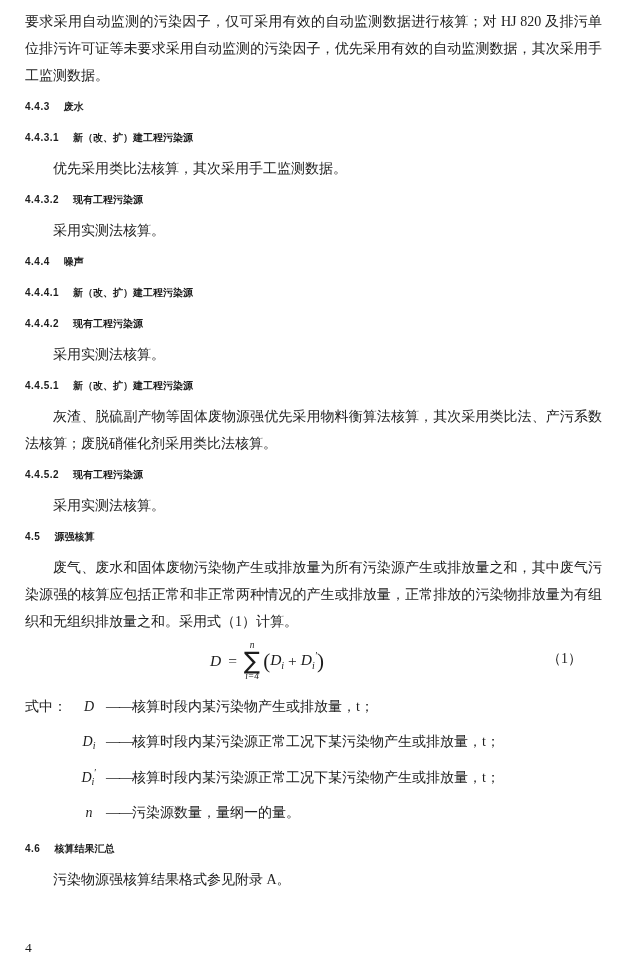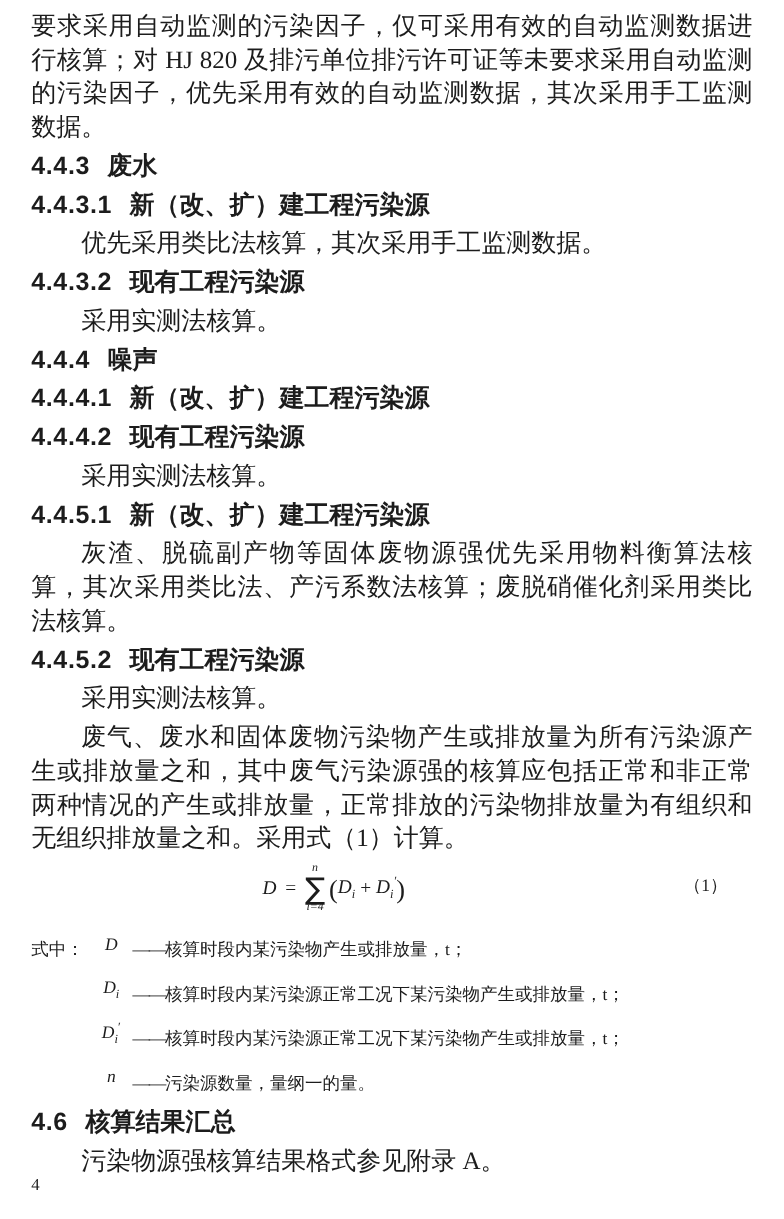--- a/index.html
+++ b/index.html
@@ -9,28 +9,28 @@
     height: 975px;
     box-sizing: border-box;
     background: #ffffff;
     padding: 4px 25px 0 25px;
     font-family: "Liberation Serif", "DejaVu Serif", serif;
     color: #1c1c1c;
     overflow: hidden;
   }
   .para {
     margin: 4px 0 0 0;
-    font-size: 20px;
+    font-size: 14px;
     line-height: 27px;
     text-align: justify;
   }
   .para.indent { text-indent: 2em; }
   .heading {
     margin: 4px 0 0 0;
-    font-size: 20px;
+    font-size: 10px;
     line-height: 27px;
     font-weight: bold;
     font-family: "Liberation Sans", "DejaVu Sans", sans-serif;
     display: flex;
     align-items: flex-start;
   }
   .heading .hnum { margin-right: 14px; letter-spacing: 0.5px; }
   
   .formula-row { position: relative; margin-top: 2px; height: 48px; }
   .formula {
@@ -43,21 +43,21 @@
   .sigma { display: inline-flex; flex-direction: column; align-items: center; line-height: 1; margin-right: 3px; }
   .sigma .lim { font-size: 9.5px; font-style: italic; line-height: 1.1; }
   .sigma .op { font-size: 24px; line-height: 0.85; font-family: "DejaVu Sans", sans-serif; font-style: normal; }
   .big-paren { font-size: 21px; font-weight: 400; line-height: 1; }
   .formula sub { font-size: 10px; font-style: italic; }
   .formula sup { font-size: 10px; }
   .formula .plus { margin: 0 4px; }
   .eqnum { position: absolute; right: 20px; top: 13px; font-size: 14px; }
   
   .deflist { margin-top: 4px; }
-  .defrow { display: flex; align-items: flex-end; font-size: 14px; line-height: 26px; }
+  .defrow { display: flex; align-items: center; font-size: 14px; line-height: 26px; }
   .def-prefix { width: 47px; flex: none; }
   .def-sym { min-width: 34px; flex: none; text-align: center; font-style: italic; }
   .def-sym sub { font-size: 10px; }
   .def-sym sup { font-size: 10px; font-style: normal; }
   .def-dash { flex: none; letter-spacing: -1px; }
   .def-desc { text-align: justify; }
   .page-num {
     position: absolute; left: 25px; top: 938px;
     font-size: 13.5px; line-height: 20px;
   }
@@ -105,20 +105,24 @@
     <span>新（改、扩）建工程污染源</span>
   </div>
   <p class="para indent">灰渣、脱硫副产物等固体废物源强优先采用物料衡算法核算，其次采用类比法、产污系数法核算；废脱硝催化剂采用类比法核算。</p>
 
   <div class="heading">
     <span class="hnum">4.4.5.2</span>
     <span>现有工程污染源</span>
   </div>
   <p class="para indent">采用实测法核算。</p>
 
+  <div class="heading">
+    <span class="hnum">4.5</span>
+    <span>源强核算</span>
+  </div>
   <p class="para indent">废气、废水和固体废物污染物产生或排放量为所有污染源产生或排放量之和，其中废气污染源强的核算应包括正常和非正常两种情况的产生或排放量，正常排放的污染物排放量为有组织和无组织排放量之和。采用式（1）计算。</p>
 
   <div class="formula-row">
     <span class="formula">
       <span class="mi">D</span>
       <span class="eq">=</span>
       <span class="sigma">
         <span class="lim">n</span>
         <span class="op">∑</span>
         <span class="lim">i=4</span>

